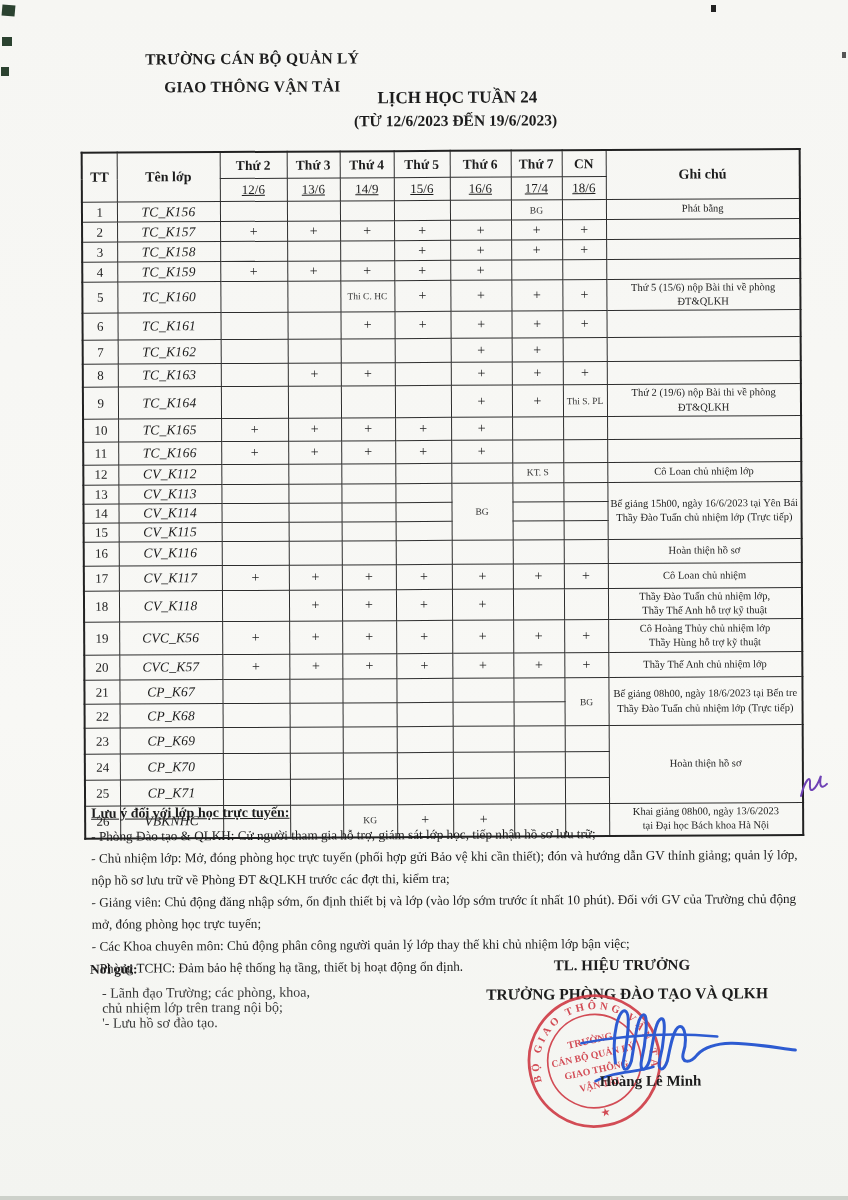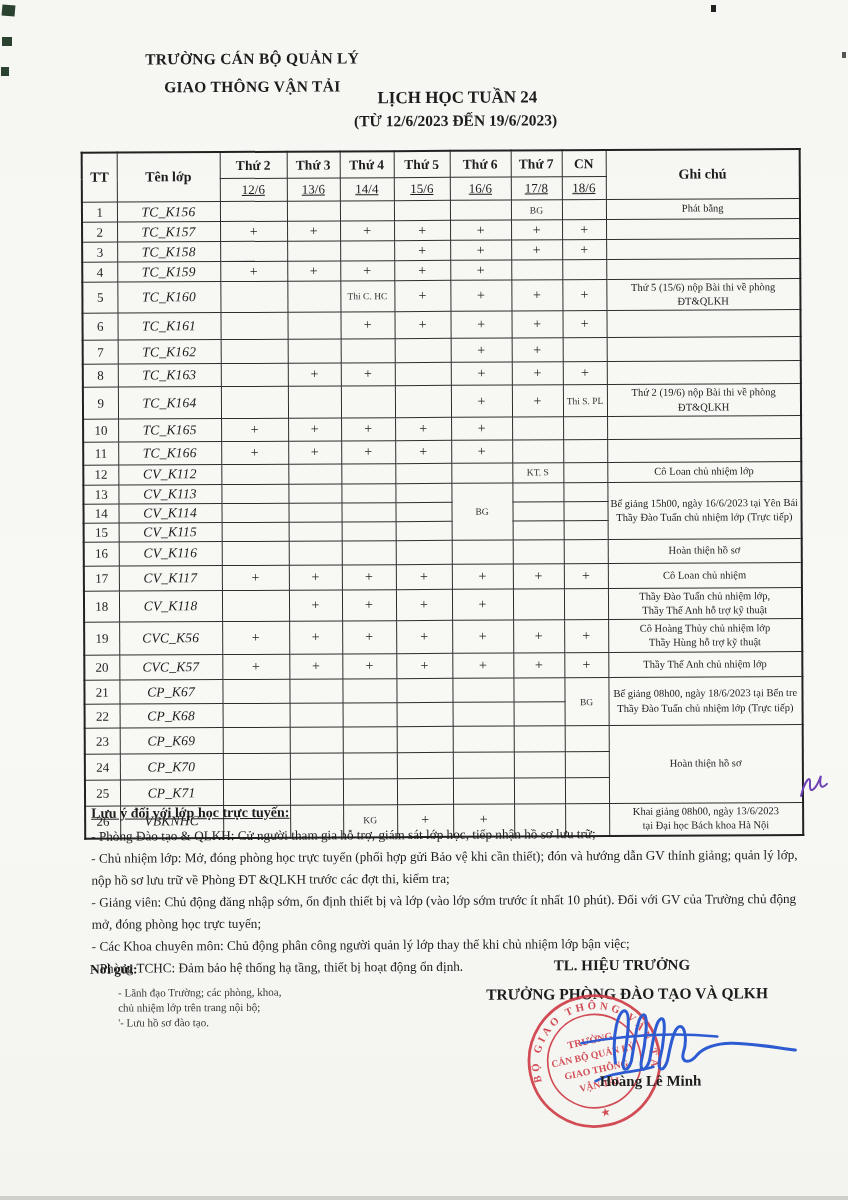--- a/index.html
+++ b/index.html
@@ -65,21 +65,21 @@
   tbody tr:nth-child(23),tbody tr:nth-child(24),tbody tr:nth-child(25){height:26px;}
   tbody tr:nth-child(26){height:32px;}
 
   
   .notes{position:absolute;left:90px;top:804px;width:714px;font-size:13.2px;}
   .notes-heading{font-weight:bold;font-size:14px;text-decoration:underline;margin-bottom:4px;}
   .notes .note-line{line-height:22px;}
 
   
   .recip-head{position:absolute;left:88px;top:960px;font-weight:bold;font-size:13.5px;}
-  .recip-list{position:absolute;left:116px;top:984px;font-size:11px;line-height:15px;color:#3a3a3a;}
+  .recip-list{position:absolute;left:100px;top:984px;font-size:14px;line-height:15px;color:#3a3a3a;}
   .sign-t1{position:absolute;left:460px;top:958px;width:320px;text-align:center;
            font-weight:bold;font-size:15px;}
   .sign-t2{position:absolute;left:440px;top:986px;width:370px;text-align:center;
            font-weight:bold;font-size:15.5px;}
   .signer{position:absolute;left:548px;top:1074px;width:200px;text-align:center;
           font-weight:bold;font-size:15px;}
   .stamp-wrap{position:absolute;left:522px;top:992px;width:140px;height:140px;
           transform:rotate(-12deg);opacity:.9;}
   .sig-wrap{position:absolute;left:553px;top:1002px;width:248px;height:88px;}
   .hand-mark{position:absolute;left:796px;top:772px;width:34px;height:32px;}
@@ -121,24 +121,24 @@
           <th class="day-h">Thứ 4</th>
           <th class="day-h">Thứ 5</th>
           <th class="day-h">Thứ 6</th>
           <th class="day-h">Thứ 7</th>
           <th class="day-h">CN</th>
           <th rowspan="2" class="note-h">Ghi chú</th>
       </tr>
       <tr>
           <th class="date-h">12/6</th>
           <th class="date-h">13/6</th>
-          <th class="date-h">14/4</th>
+          <th class="date-h">14/9</th>
           <th class="date-h">15/6</th>
           <th class="date-h">16/6</th>
-          <th class="date-h">17/8</th>
+          <th class="date-h">17/4</th>
           <th class="date-h">18/6</th>
         </tr>
     </thead>
     <tbody>
         <tr>
           <td class="tt">1</td>
           <td class="cname">TC_K156</td>
           <td></td>
           <td></td>
           <td></td>

